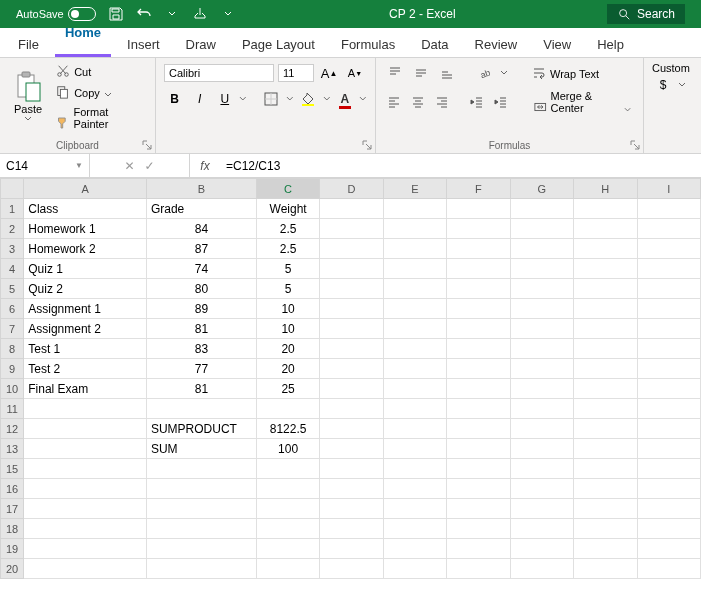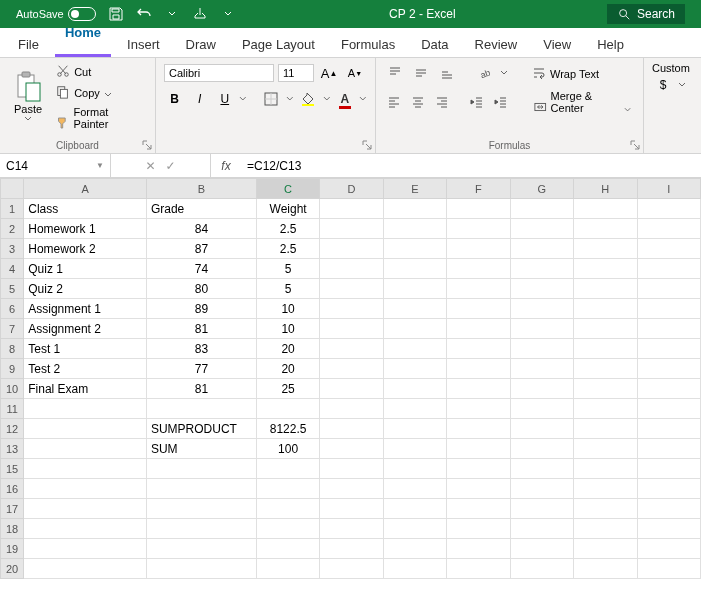--- a/index.html
+++ b/index.html
@@ -25,21 +25,21 @@
 .rrow { display: flex; gap: 4px; align-items: center; }
 .rbtn { display: flex; align-items: flex-end; gap: 4px; font-size: 11px; padding: 2px 4px; cursor: pointer; }
 .paste-btn { display: flex; flex-direction: column; align-items: center; padding: 4px 6px; cursor: pointer; }
 .dd { width: 8px; height: 8px; }
 .font-select { border: 1px solid #ccc; background: #fff; font-size: 11px; padding: 2px 4px; width: 110px; }
 .size-select { border: 1px solid #ccc; background: #fff; font-size: 11px; padding: 2px 4px; width: 36px; }
 .sq-btn { width: 22px; height: 22px; display: inline-flex; align-items: center; justify-content: center; border: 1px solid transparent; cursor: pointer; font-size: 12px; }
 .dialog-launcher { position: absolute; right: 2px; bottom: 2px; width: 12px; height: 12px; cursor: pointer; }
 
 .formula-area { height: 24px; display: flex; border-bottom: 1px solid #d4d4d4; align-items: stretch; }
-.namebox { width: 111px; border-right: 1px solid #d4d4d4; padding: 2px 6px; font-size: 12px; display: flex; align-items: center; background: #fff; }
+.namebox { width: 90px; border-right: 1px solid #d4d4d4; padding: 2px 6px; font-size: 12px; display: flex; align-items: center; background: #fff; }
 .namebox .caret { margin-left: auto; font-size: 8px; color: #888; }
 .fx-btns { width: 100px; display: flex; align-items: center; justify-content: center; gap: 10px; border-right: 1px solid #d4d4d4; color: #999; }
 .fx-label { width: 30px; display: flex; align-items: center; justify-content: center; font-style: italic; font-size: 12px; color: #555; }
 .formula-input { flex: 1; padding: 2px 6px; font-size: 12px; display: flex; align-items: center; }
 
 .grid-area { position: relative; }
 .grid { border-collapse: collapse; table-layout: fixed; width: 701px; }
 .grid th { background: #e6e6e6; border: 1px solid #d4d4d4; font-weight: normal; font-size: 11px; color: #555; height: 20px; }
 .grid .colhead { width: 60px; }
 .grid .rowhead { width: 22px; background: #e6e6e6; }

